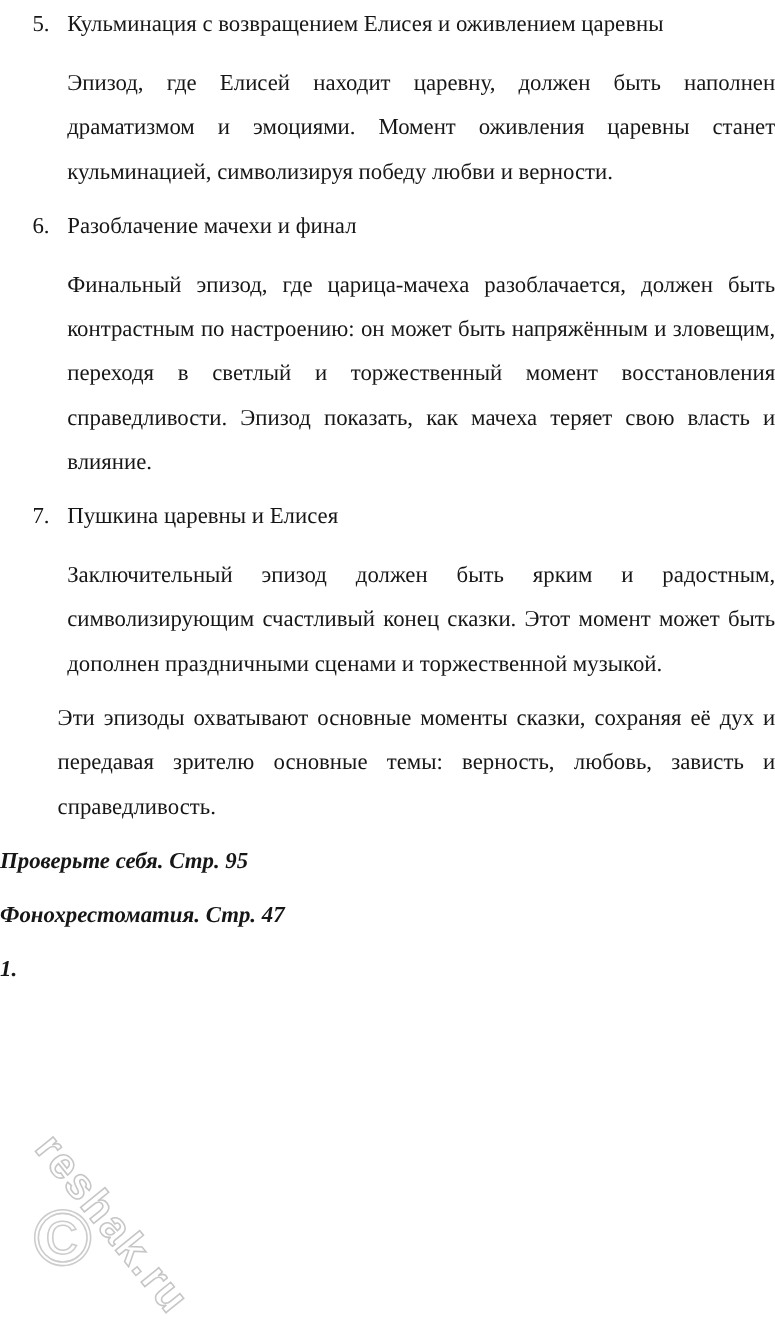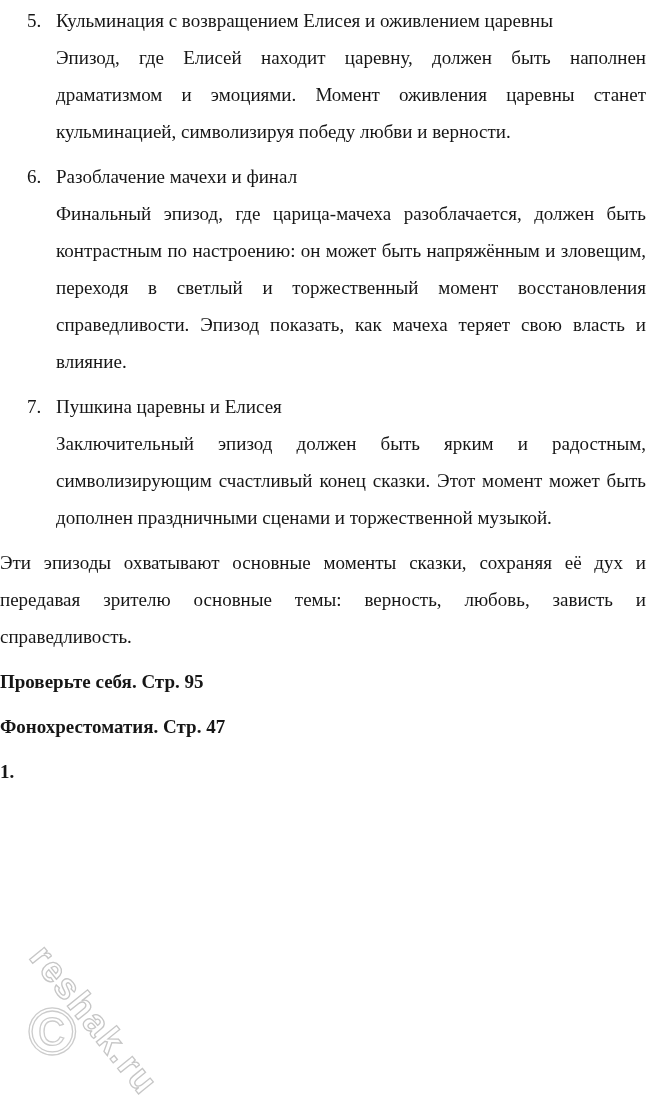--- a/index.html
+++ b/index.html
@@ -30,29 +30,31 @@
     left: 27px;
     top: 0;
     font-weight: normal;
   }
   .item-title {
     font-weight: normal;
     text-align: justify;
   }
   .item-body {
     text-align: justify;
-    margin-top: 0;
+    margin-top: 12px;
   }
   .para {
     text-align: justify;
     margin-bottom: 8px;
+    padding-left: 48px;
   }
   .h-bold {
     font-weight: bold;
     margin-bottom: 8px;
+    font-style: italic;
   }
   .watermark {
     position: absolute;
     z-index: 0;
     left: 0;
     top: 0;
     width: 100%;
     height: 100%;
     pointer-events: none;
   }

